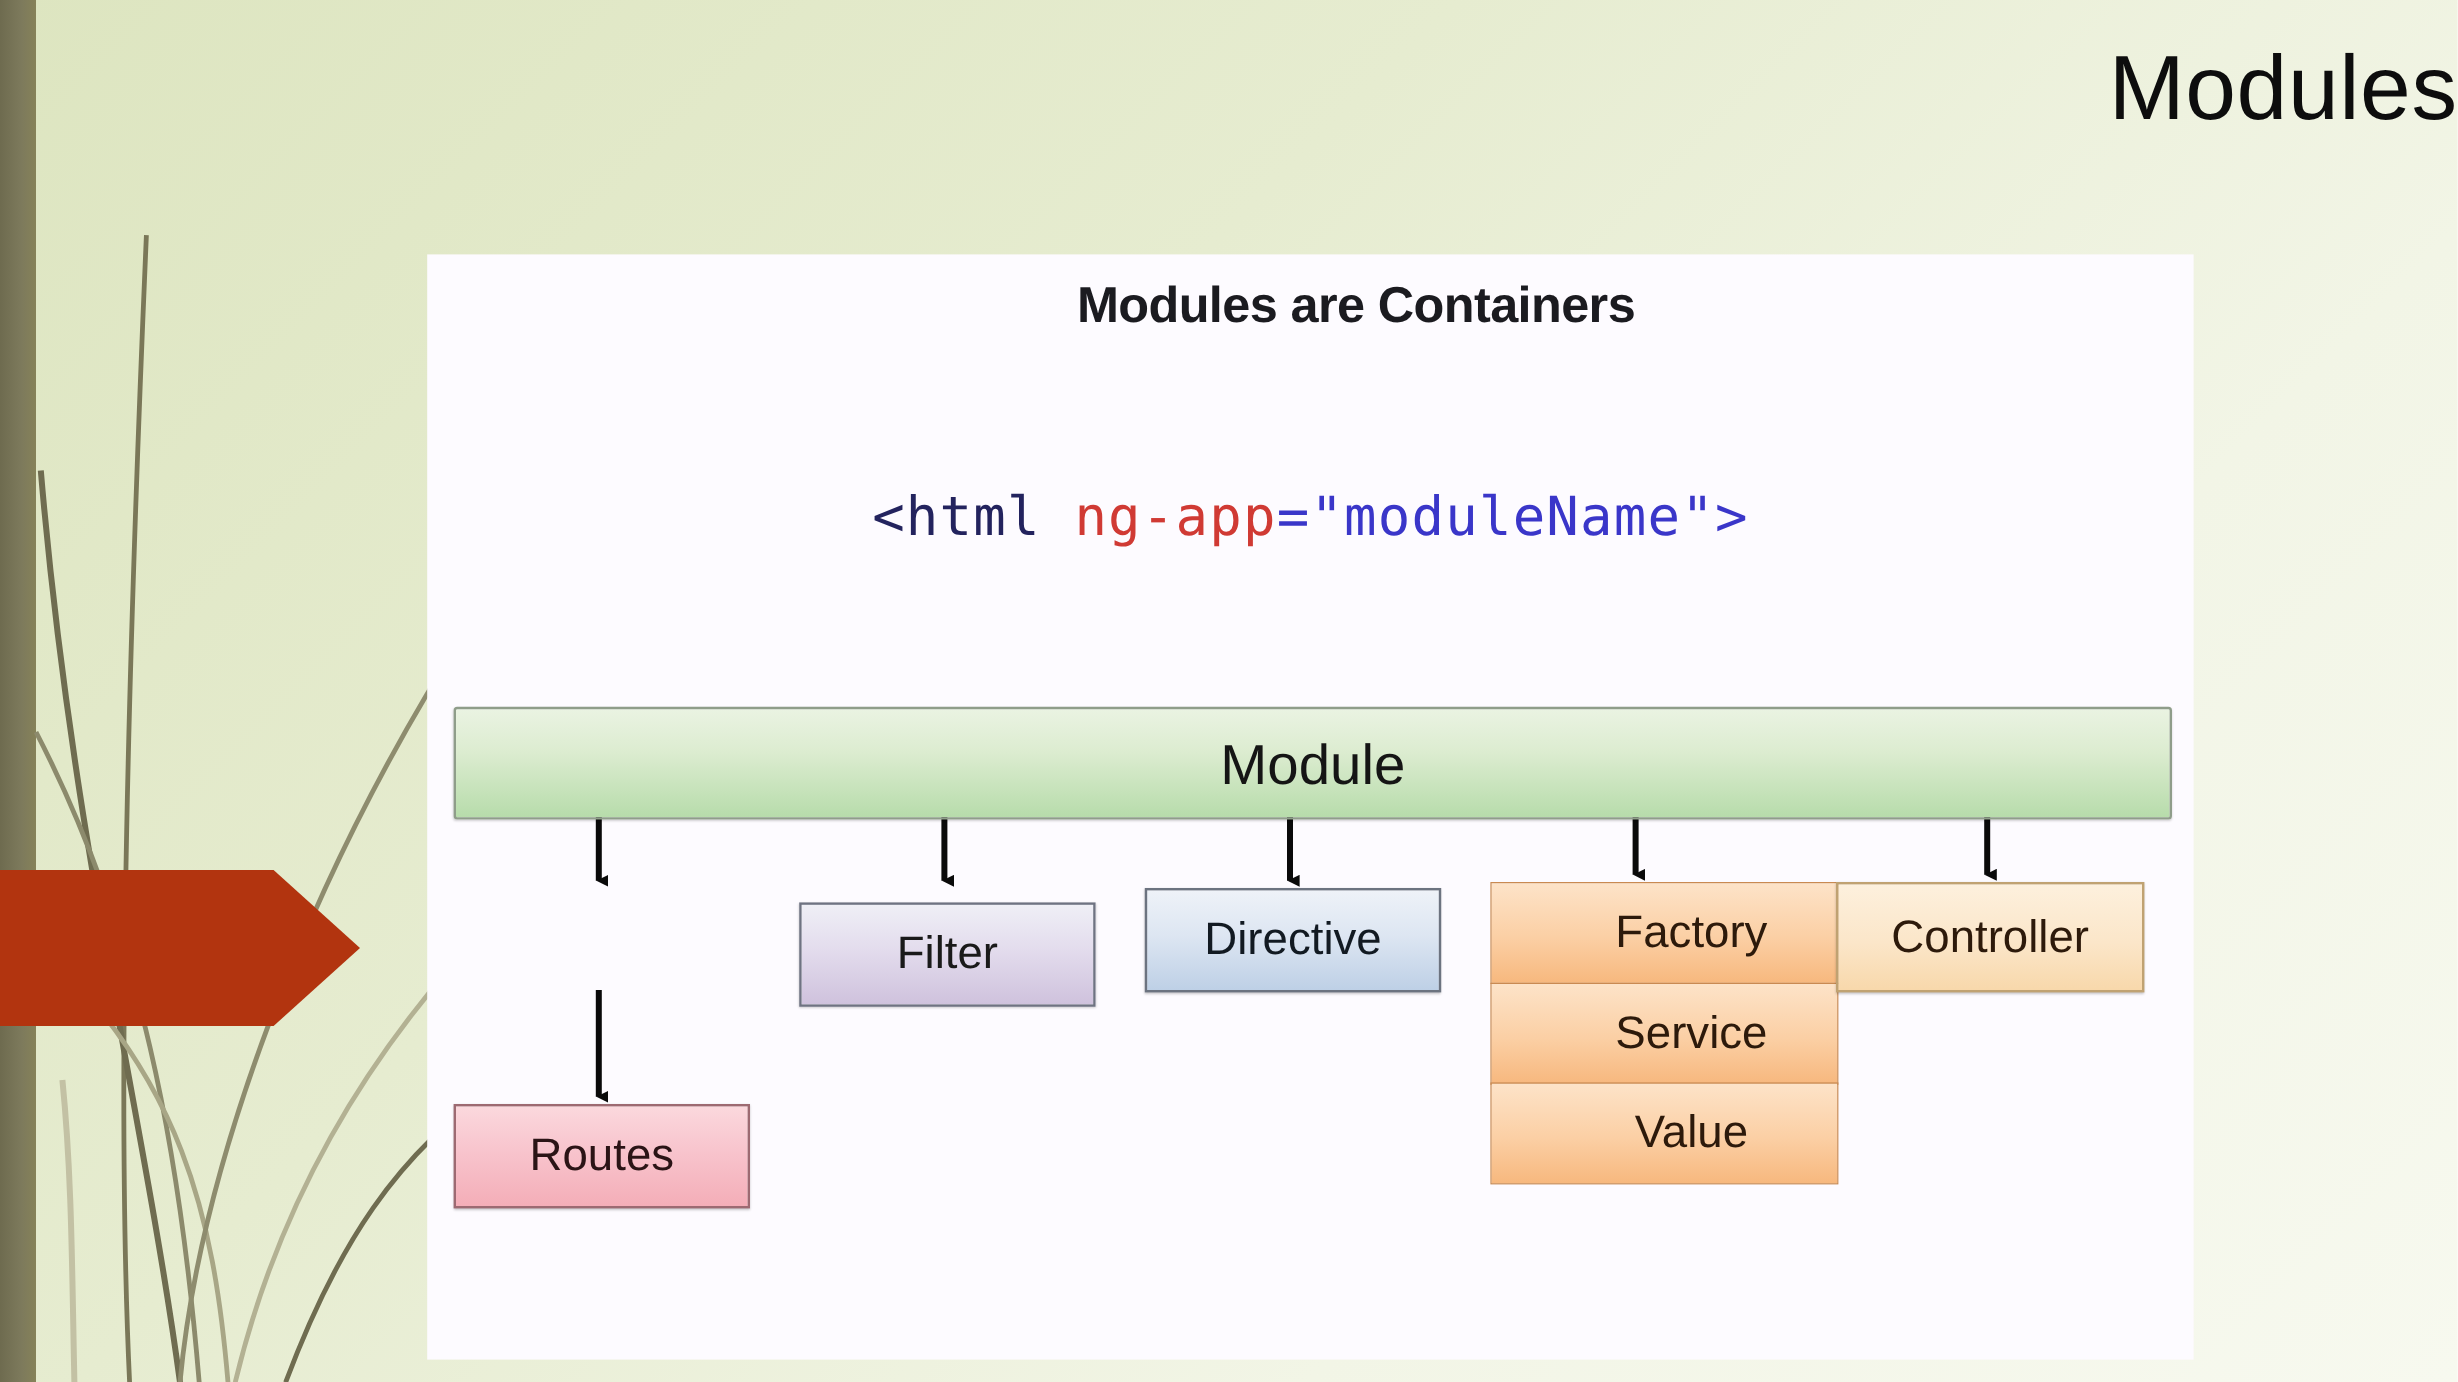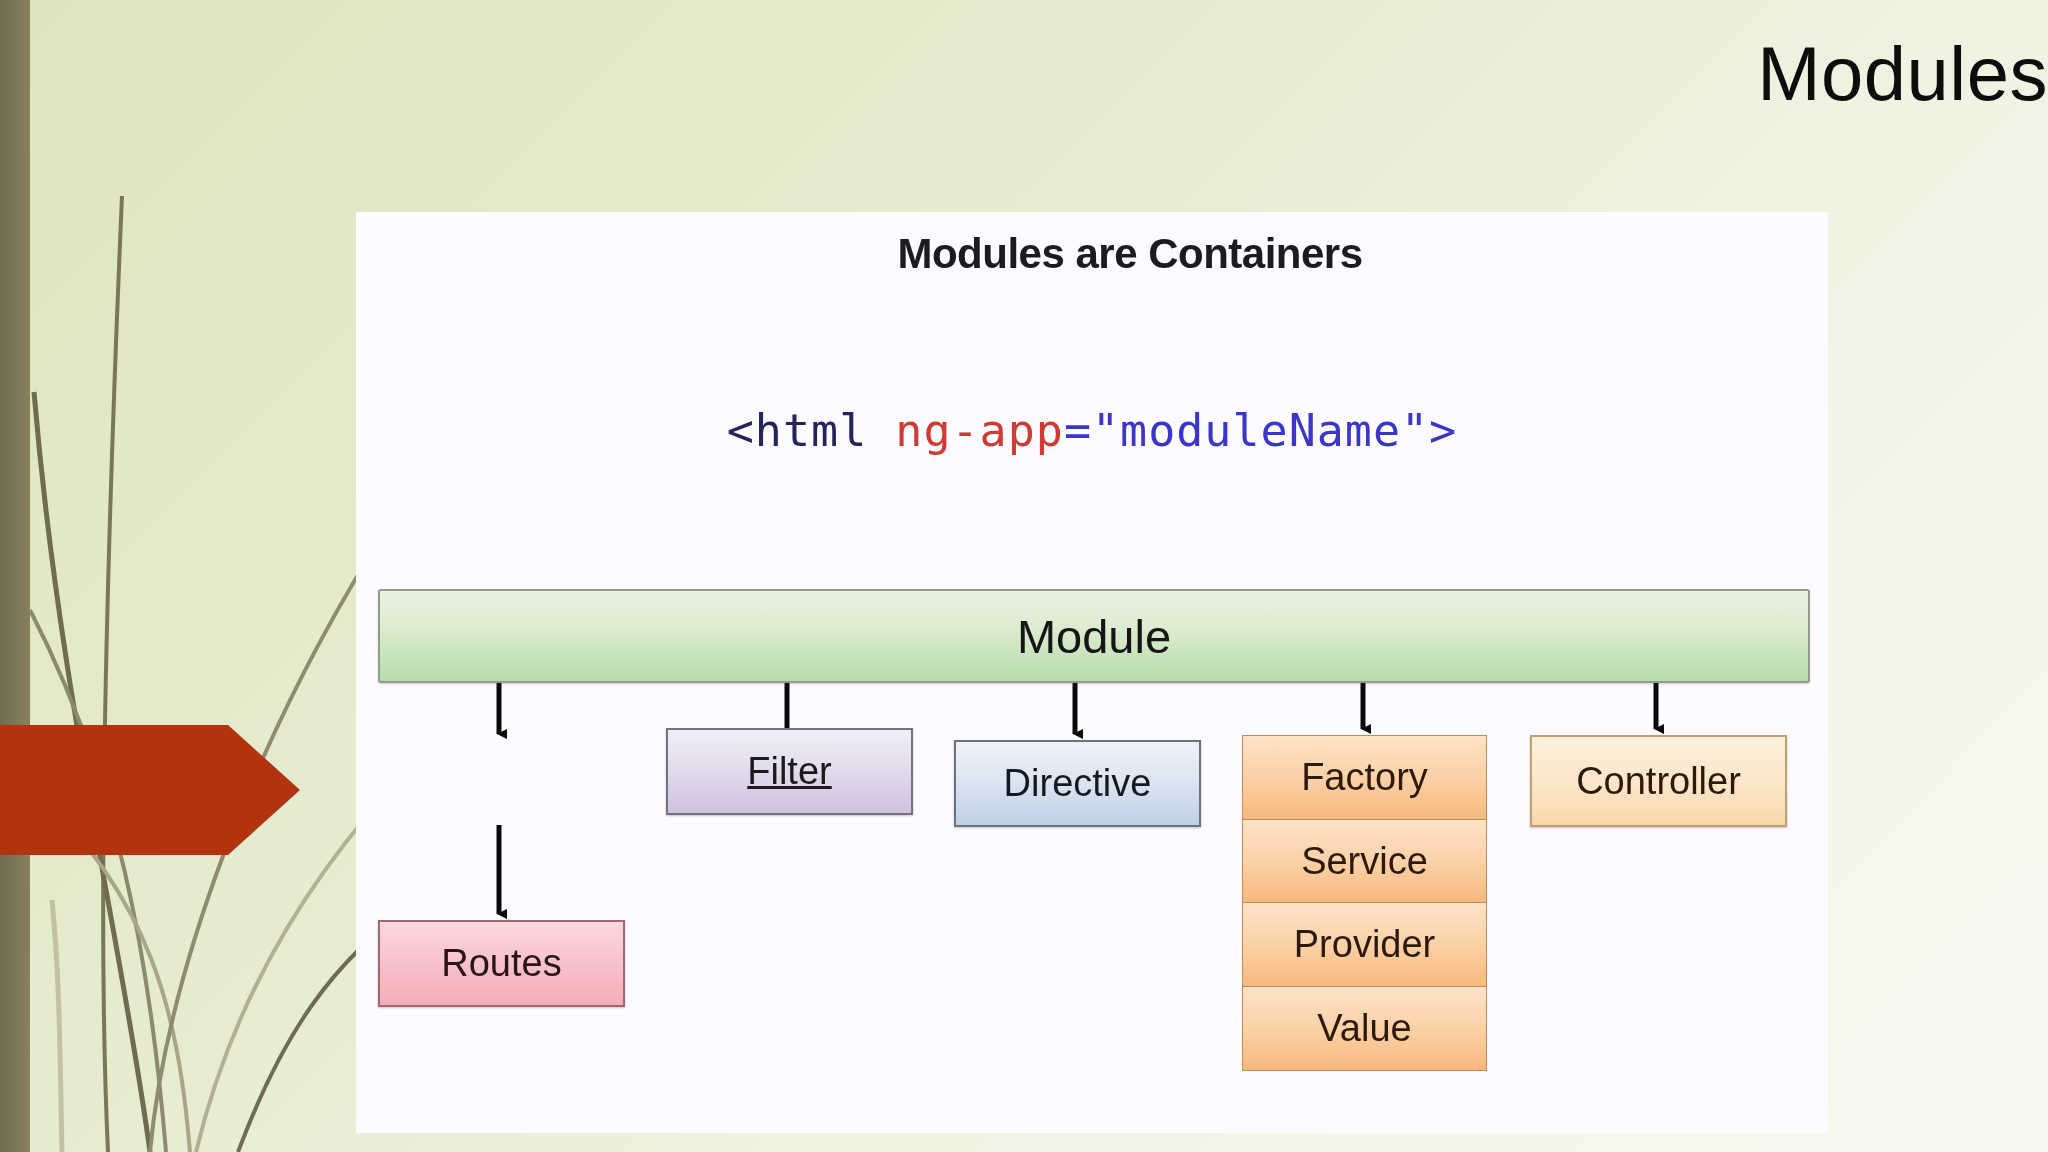--- a/index.html
+++ b/index.html
@@ -61,38 +61,38 @@
   .node{
     position:absolute;display:flex;align-items:center;justify-content:center;
     font-size:38px;color:#221510;box-shadow:0 1px 2px rgba(0,0,0,.22);
   }
   .n-config{
     left:22px;top:528px;width:243px;height:83px;
     background:linear-gradient(to bottom,#efefef 0%,#e2e2e2 50%,#cfcfcf 100%);
     border:2px solid #6f7073;color:#1a1a1a;
   }
   .n-filter{
-    left:310px;top:516px;width:243px;height:83px;
+    left:310px;top:540px;width:243px;height:83px;
     background:linear-gradient(to bottom,#efeff6 0%,#e3dced 45%,#cfc2dd 100%);
-    border:2px solid #6f7382;color:#1a1a1a;text-decoration:underline;
+    border:2px solid #6f7382;color:#1a1a1a;
   }
   .n-directive{
     left:598px;top:528px;width:243px;height:83px;
     background:linear-gradient(to bottom,#eef2f8 0%,#dde6f2 45%,#bed0e6 100%);
     border:2px solid #6c7380;color:#121a22;
   }
   .n-routes{
     left:22px;top:708px;width:243px;height:83px;
     background:linear-gradient(to bottom,#fbd8dd 0%,#f8c4cd 45%,#f4aeb8 100%);
     border:2px solid #9d6a72;color:#2b1416;
   }
   .stack{position:absolute;left:886px;top:523px;width:243px;}
   .stack .node{position:relative;left:auto;top:auto;width:243px;height:83px;
     background:linear-gradient(to bottom,#fde3c8 0%,#fbcfa4 55%,#f7b87e 100%);
-    border:1.5px solid #c98a52;box-shadow:none;margin-bottom:-1.5px;color:#2d1a0b;}
+    border:1.5px solid #c98a52;box-shadow:none;margin-bottom:-1.5px;color:#2d1a0b;padding-left:45px;}
   .n-controller{
     left:1174px;top:523px;width:253px;height:88px;
     background:linear-gradient(to bottom,#fdf0dd 0%,#fbe6c9 55%,#f8d8ab 100%);
     border:2px solid #c0a272;color:#2d1a0b;
   }
 </style>
 </head>
 <body>
 
 <div id="left-stripe"></div>
@@ -149,23 +149,20 @@
   </div>
 
   <div class="stack">
     <div class="node">
       <span>Factory</span>
     </div>
     <div class="node">
       <span>Service</span>
     </div>
     <div class="node">
-      <span>Provider</span>
-    </div>
-    <div class="node">
       <span>Value</span>
     </div>
   </div>
 
   <div class="node n-controller">
     <span>Controller</span>
   </div>
 
 </div>
 

